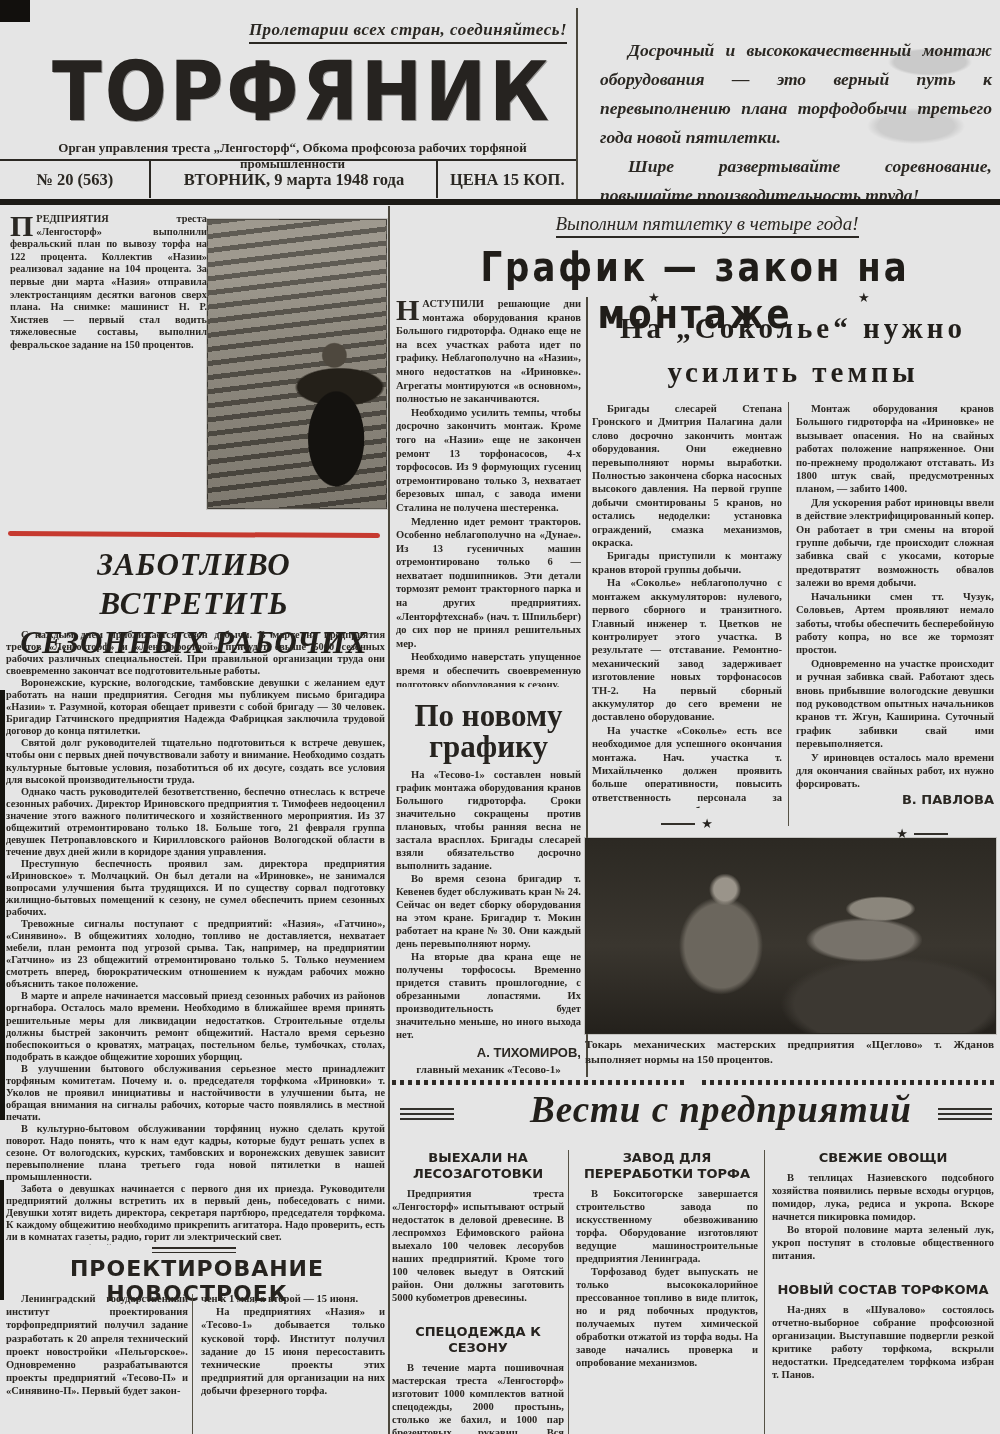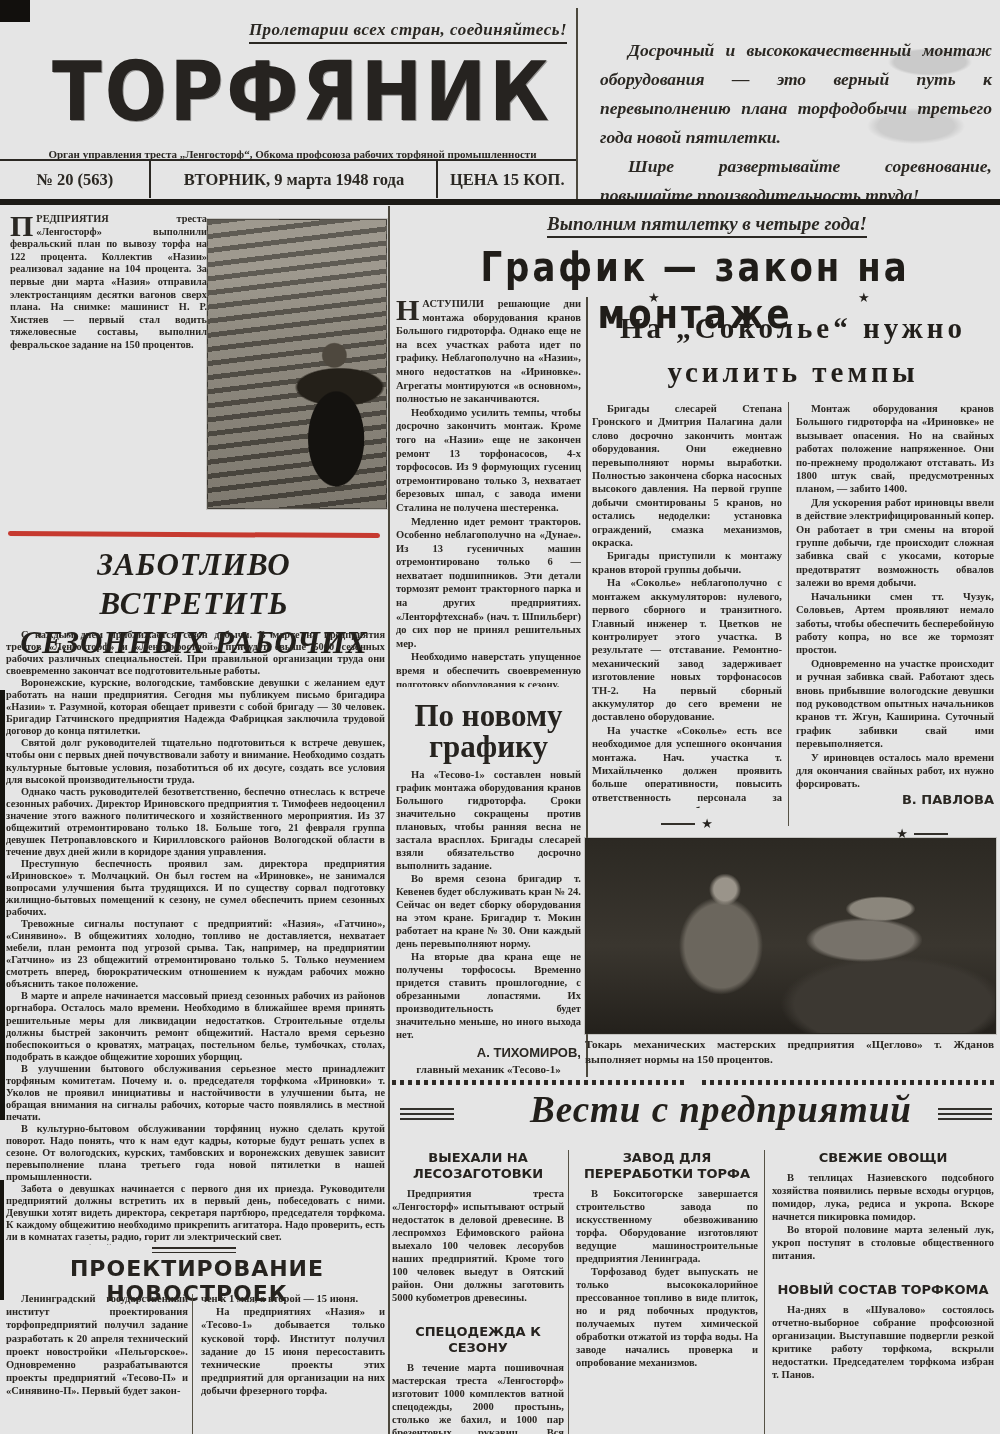--- a/index.html
+++ b/index.html
@@ -17,21 +17,21 @@
   .abs{position:absolute;}
   .b{font-weight:700;text-align:justify;margin:0;}
   .ind{text-indent:15px;}
   
   .slogan{top:20px;left:238px;width:340px;text-align:center;}
   .slogan span{display:inline-block;font-style:italic;font-weight:700;font-size:17px;
     border-bottom:2px solid #2b2823;padding-bottom:2px;letter-spacing:.5px;}
   .title{top:44px;left:52px;width:470px;font-family:"DejaVu Sans",sans-serif;
     font-weight:700;font-size:73px;letter-spacing:3px;color:#262320;
     transform:scaleY(1.12);transform-origin:top left;text-shadow:1px 1px 0 rgba(30,28,24,.4);}
-  .subtitle{top:140px;left:20px;width:545px;text-align:center;font-weight:700;font-size:11px;margin-top:8px;}
+  .subtitle{top:140px;left:20px;width:545px;text-align:center;font-weight:700;font-size:13px;}
   .mast-rule{top:159px;left:0;width:576px;height:2px;background:#2b2823;}
   .infobar{top:161px;left:0;width:576px;height:37px;display:flex;align-items:center;}
   .infobar .cell{font-weight:700;font-size:16.5px;text-align:center;}
   .c-issue{width:150px;}
   .c-date{width:286px;border-left:2px solid #2b2823;border-right:2px solid #2b2823;height:100%;
     display:flex;align-items:center;justify-content:center;}
   .c-price{width:138px;}
   .mast-vline{top:8px;left:576px;width:2px;height:191px;background:#2b2823;}
   .editorial{top:36px;left:600px;width:392px;}
   .editorial p{margin:0;font-style:italic;font-weight:700;font-size:17.5px;line-height:29px;
@@ -59,21 +59,21 @@
     border-top:2px solid #2e2b26;border-bottom:1px solid #2e2b26;}
   .nov-title{top:1256px;left:8px;width:378px;text-align:center;font-family:"DejaVu Sans",sans-serif;
     font-weight:700;font-size:22px;letter-spacing:1px;color:#26231f;}
   .nov-col1{top:1292px;left:6px;width:182px;height:140px;overflow:hidden;font-size:10.5px;line-height:13.2px;}
   .nov-col2{top:1292px;left:201px;width:184px;height:140px;overflow:hidden;font-size:10.5px;line-height:13.2px;}
   .vline{background:#4c483d;width:2px;}
   .v-main{top:206px;left:388px;height:1228px;}
   .v-nov{top:1294px;left:192px;width:1px;height:140px;background:#56524656;background:#565246;}
   
   .kicker{top:213px;left:398px;width:594px;text-align:center;}
-  .kicker span{display:inline-block;font-style:italic;font-weight:700;font-size:19px;
+  .kicker span{display:inline-block;font-style:italic;font-weight:400;font-size:19px;
     border-bottom:2px solid #2b2823;padding-bottom:1px;margin-left:24px;}
   .grafik-h{top:243px;left:396px;width:598px;text-align:center;font-family:"DejaVu Sans",sans-serif;
     font-weight:700;font-size:34px;letter-spacing:3px;color:#201d19;
     transform:scaleY(1.18);transform-origin:top center;}
   .colA{top:297px;left:396px;width:185px;height:390px;overflow:hidden;font-size:10.5px;line-height:13.6px;}
   .v-colA{top:297px;left:586px;height:780px;}
   .pn-title{top:700px;left:396px;width:185px;text-align:center;font-weight:700;font-size:31px;line-height:31px;color:#26231f;}
   .pn-body{top:768px;left:396px;width:185px;height:272px;overflow:hidden;font-size:10.5px;line-height:13px;}
   .pn-sig{top:1043px;left:396px;width:185px;text-align:right;}
   .pn-sig .nm{font-family:Liberation Sans, sans-serif;font-weight:700;font-size:13px;}
@@ -158,21 +158,21 @@
   <div class="abs red-line"></div>
   <div class="abs seasonal-h">
     <div>ЗАБОТЛИВО ВСТРЕТИТЬ</div>
     <div>СЕЗОННЫХ РАБОЧИХ</div>
   </div>
   <div class="abs seasonal-body">
     <p class="b ind">С каждым днем приближается сезон добычи. В марте на предприятия трестов «Ленгосторф» и «Ленторфострой» прибудет свыше 5000 сезонных рабочих различных специальностей. При правильной организации труда они своевременно закончат все подготовительные работы.</p>
     <p class="b ind">Воронежские, курские, вологодские, тамбовские девушки с желанием едут работать на наши предприятия. Сегодня мы публикуем письмо бригадира «Назии» т. Разумной, которая обещает привезти с собой бригаду — 30 человек. Бригадир Гатчинского предприятия Надежда Фабрицкая заключила трудовой договор до конца пятилетки.</p>
     <p class="b ind">Святой долг руководителей тщательно подготовиться к встрече девушек, чтобы они с первых дней почувствовали заботу и внимание. Необходимо создать культурные бытовые условия, позаботиться об их досуге, создать все условия для высокой производительности труда.</p>
     <p class="b ind">Однако часть руководителей безответственно, беспечно отнеслась к встрече сезонных рабочих. Директор Ириновского предприятия т. Тимофеев недооценил значение этого важного политического и хозяйственного мероприятия. Из 37 общежитий отремонтировано только 18. Больше того, 21 февраля группа девушек Петропавловского и Кирилловского районов Вологодской области в течение двух дней жили в коридоре здания управления.</p>
-    <p class="b ind">Преступную беспечность проявил зам. директора предприятия «Ириновское» т. Молчацкий. Он был гостем на «Ириновке», не занимался вопросами улучшения быта трудящихся. И по существу сорвал подготовку жилищно-бытовых помещений к сезону, не сумел обеспечить прием сезонных рабочих.</p>
+    <p class="b ind">Преступную беспечность проявил зам. директора предприятия «Ириновское» т. Молчацкий. Он был детали на «Ириновке», не занимался вопросами улучшения быта трудящихся. И по существу сорвал подготовку жилищно-бытовых помещений к сезону, не сумел обеспечить прием сезонных рабочих.</p>
     <p class="b ind">Тревожные сигналы поступают с предприятий: «Назия», «Гатчино», «Синявино». В общежитиях холодно, топливо не доставляется, нехватает мебели, план ремонта под угрозой срыва. Так, например, на предприятии «Гатчино» из 23 общежитий отремонтировано только 5. Только неумением смотреть вперед, бюрократическим отношением к нуждам рабочих можно объяснить такое положение.</p>
     <p class="b ind">В марте и апреле начинается массовый приезд сезонных рабочих из районов оргнабора. Осталось мало времени. Необходимо в ближайшее время принять решительные меры для ликвидации недостатков. Строительные отделы должны быстрей закончить ремонт общежитий. Настало время серьезно побеспокоиться о кроватях, матрацах, постельном белье, тумбочках, столах, подобрать в каждое общежитие хороших уборщиц.</p>
     <p class="b ind">В улучшении бытового обслуживания серьезное место принадлежит торфяным комитетам. Почему и. о. председателя торфкома «Ириновки» т. Уколов не проявил инициативы и настойчивости в улучшении быта, не обращая внимания на сигналы рабочих, которые часто появлялись в местной печати.</p>
     <p class="b ind">В культурно-бытовом обслуживании торфяниц нужно сделать крутой поворот. Надо понять, что к нам едут кадры, которые будут решать успех в сезоне. От вологодских, курских, тамбовских и воронежских девушек зависит перевыполнение плана третьего года новой пятилетки в нашей промышленности.</p>
     <p class="b ind">Забота о девушках начинается с первого дня их приезда. Руководители предприятий должны встретить их в первый день, побеседовать с ними. Девушки хотят видеть директора, секретаря партбюро, председателя торфкома. К каждому общежитию необходимо прикрепить агитатора. Надо проверить, есть ли в комнатах газеты, радио, горит ли электрический свет.</p>
     <p class="b ind">Окружить заботой и вниманием наши кадры — это значит проявить большевистскую тревогу за перевыполнение плана.</p>
   </div>
   <div class="abs dbl-sep"></div>
   <div class="abs nov-title">ПРОЕКТИРОВАНИЕ НОВОСТРОЕК</div>
   <div class="abs nov-col1">

